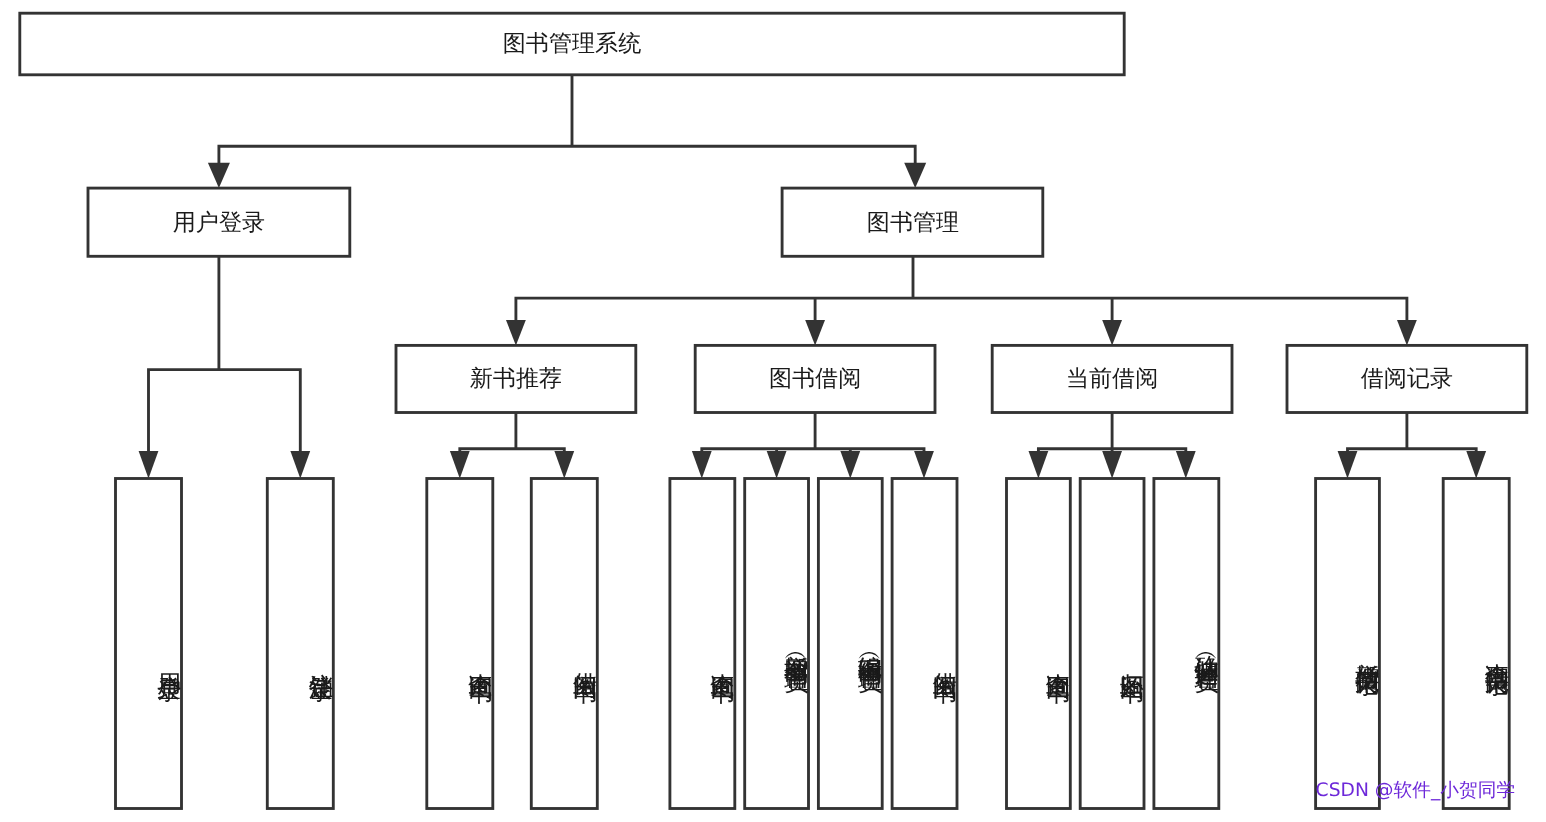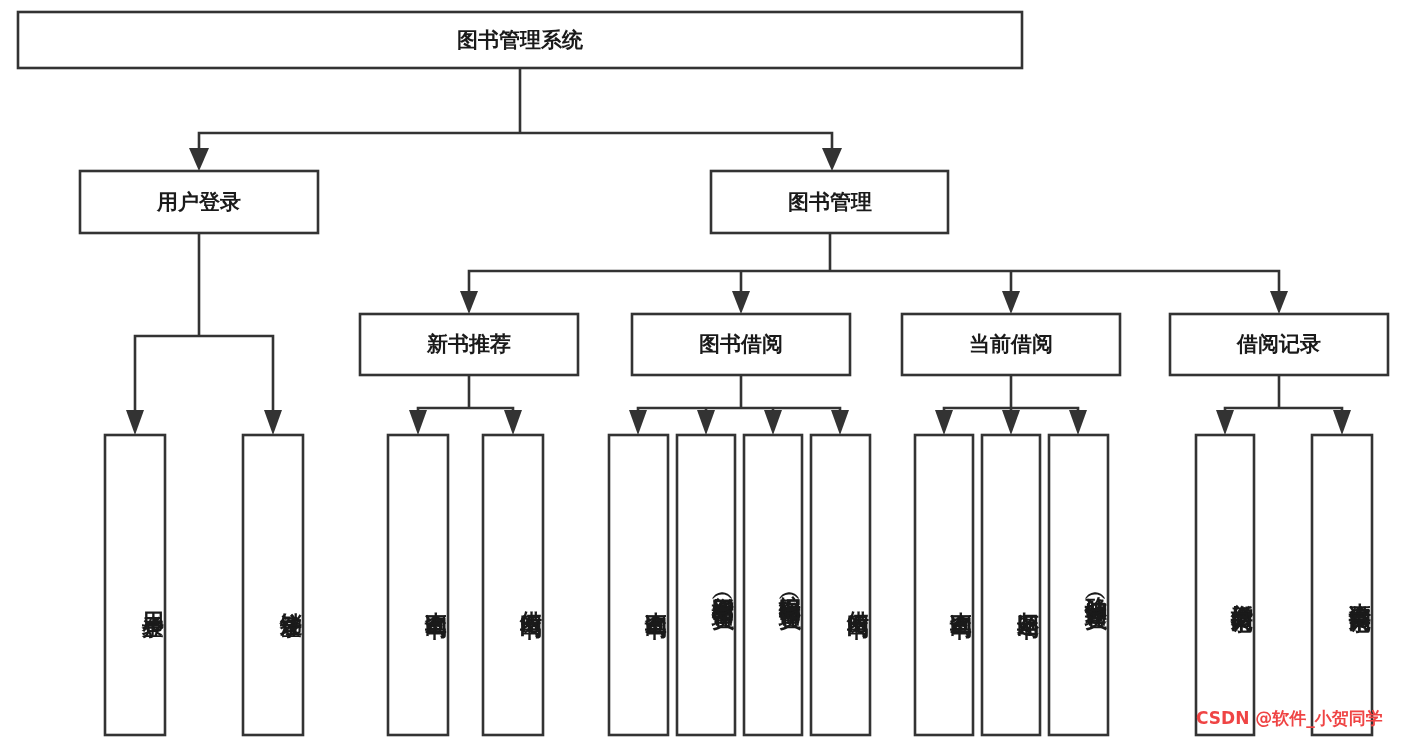--- a/index.html
+++ b/index.html
@@ -11,21 +11,20 @@
     width: 1405px;
     height: 747px;
     font-family: "DejaVu Sans", "Liberation Sans", sans-serif;
     overflow: hidden;
     position: relative;
   }
   #diagram-root {
     position: relative;
     width: 1235px;
     height: 747px;
-    font-weight: bold;
   }
   svg#tree-svg {
     position: absolute;
     top: 0;
     left: 0;
     width: 1405px;
     height: 747px;
   }
   .node-box {
     fill: #ffffff;
@@ -62,21 +61,21 @@
     align-items: flex-start;
     justify-content: center;
     white-space: nowrap;
     pointer-events: none;
     user-select: none;
   }
   .watermark {
     position: absolute;
     font-family: "DejaVu Sans", "Liberation Sans", sans-serif;
     font-size: 17px;
-    color: #ef4444;
+    color: #6d28d9;
     white-space: nowrap;
     user-select: none;
   }
 </style>
 </head>
 <body>
 
 <div id="diagram-root">
 
   <svg id="tree-svg" viewBox="0 0 1405 747">

